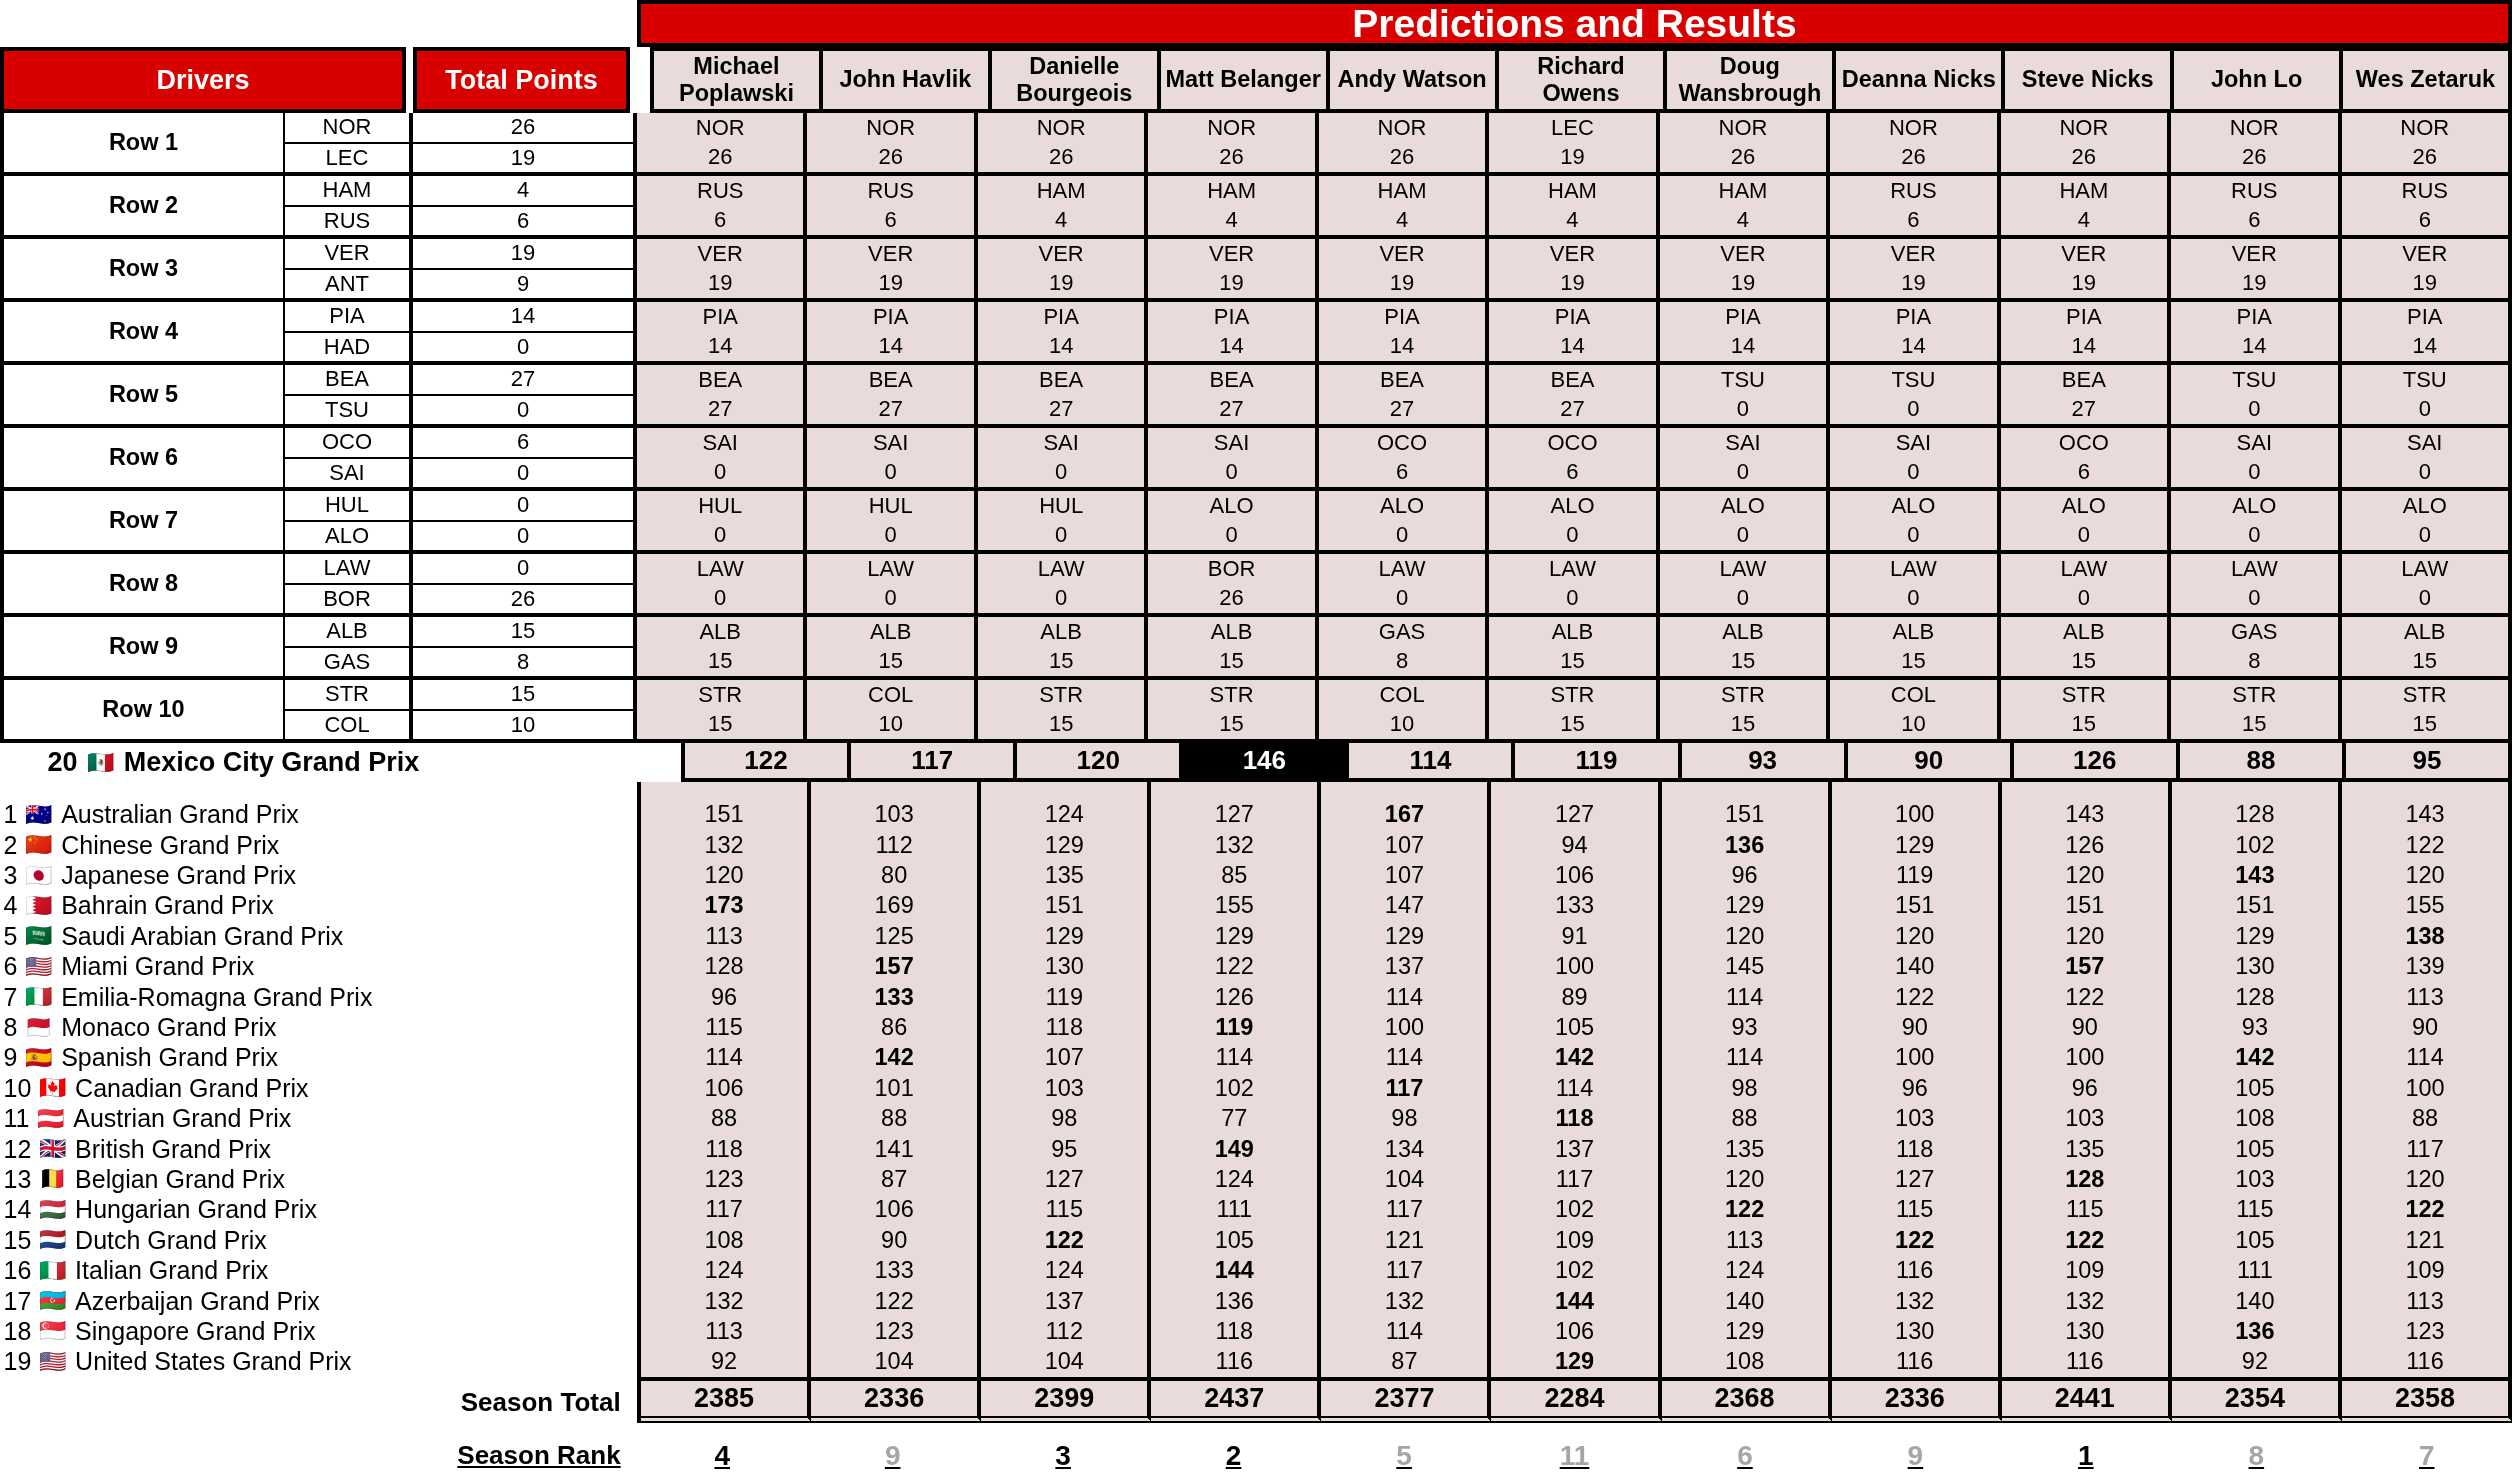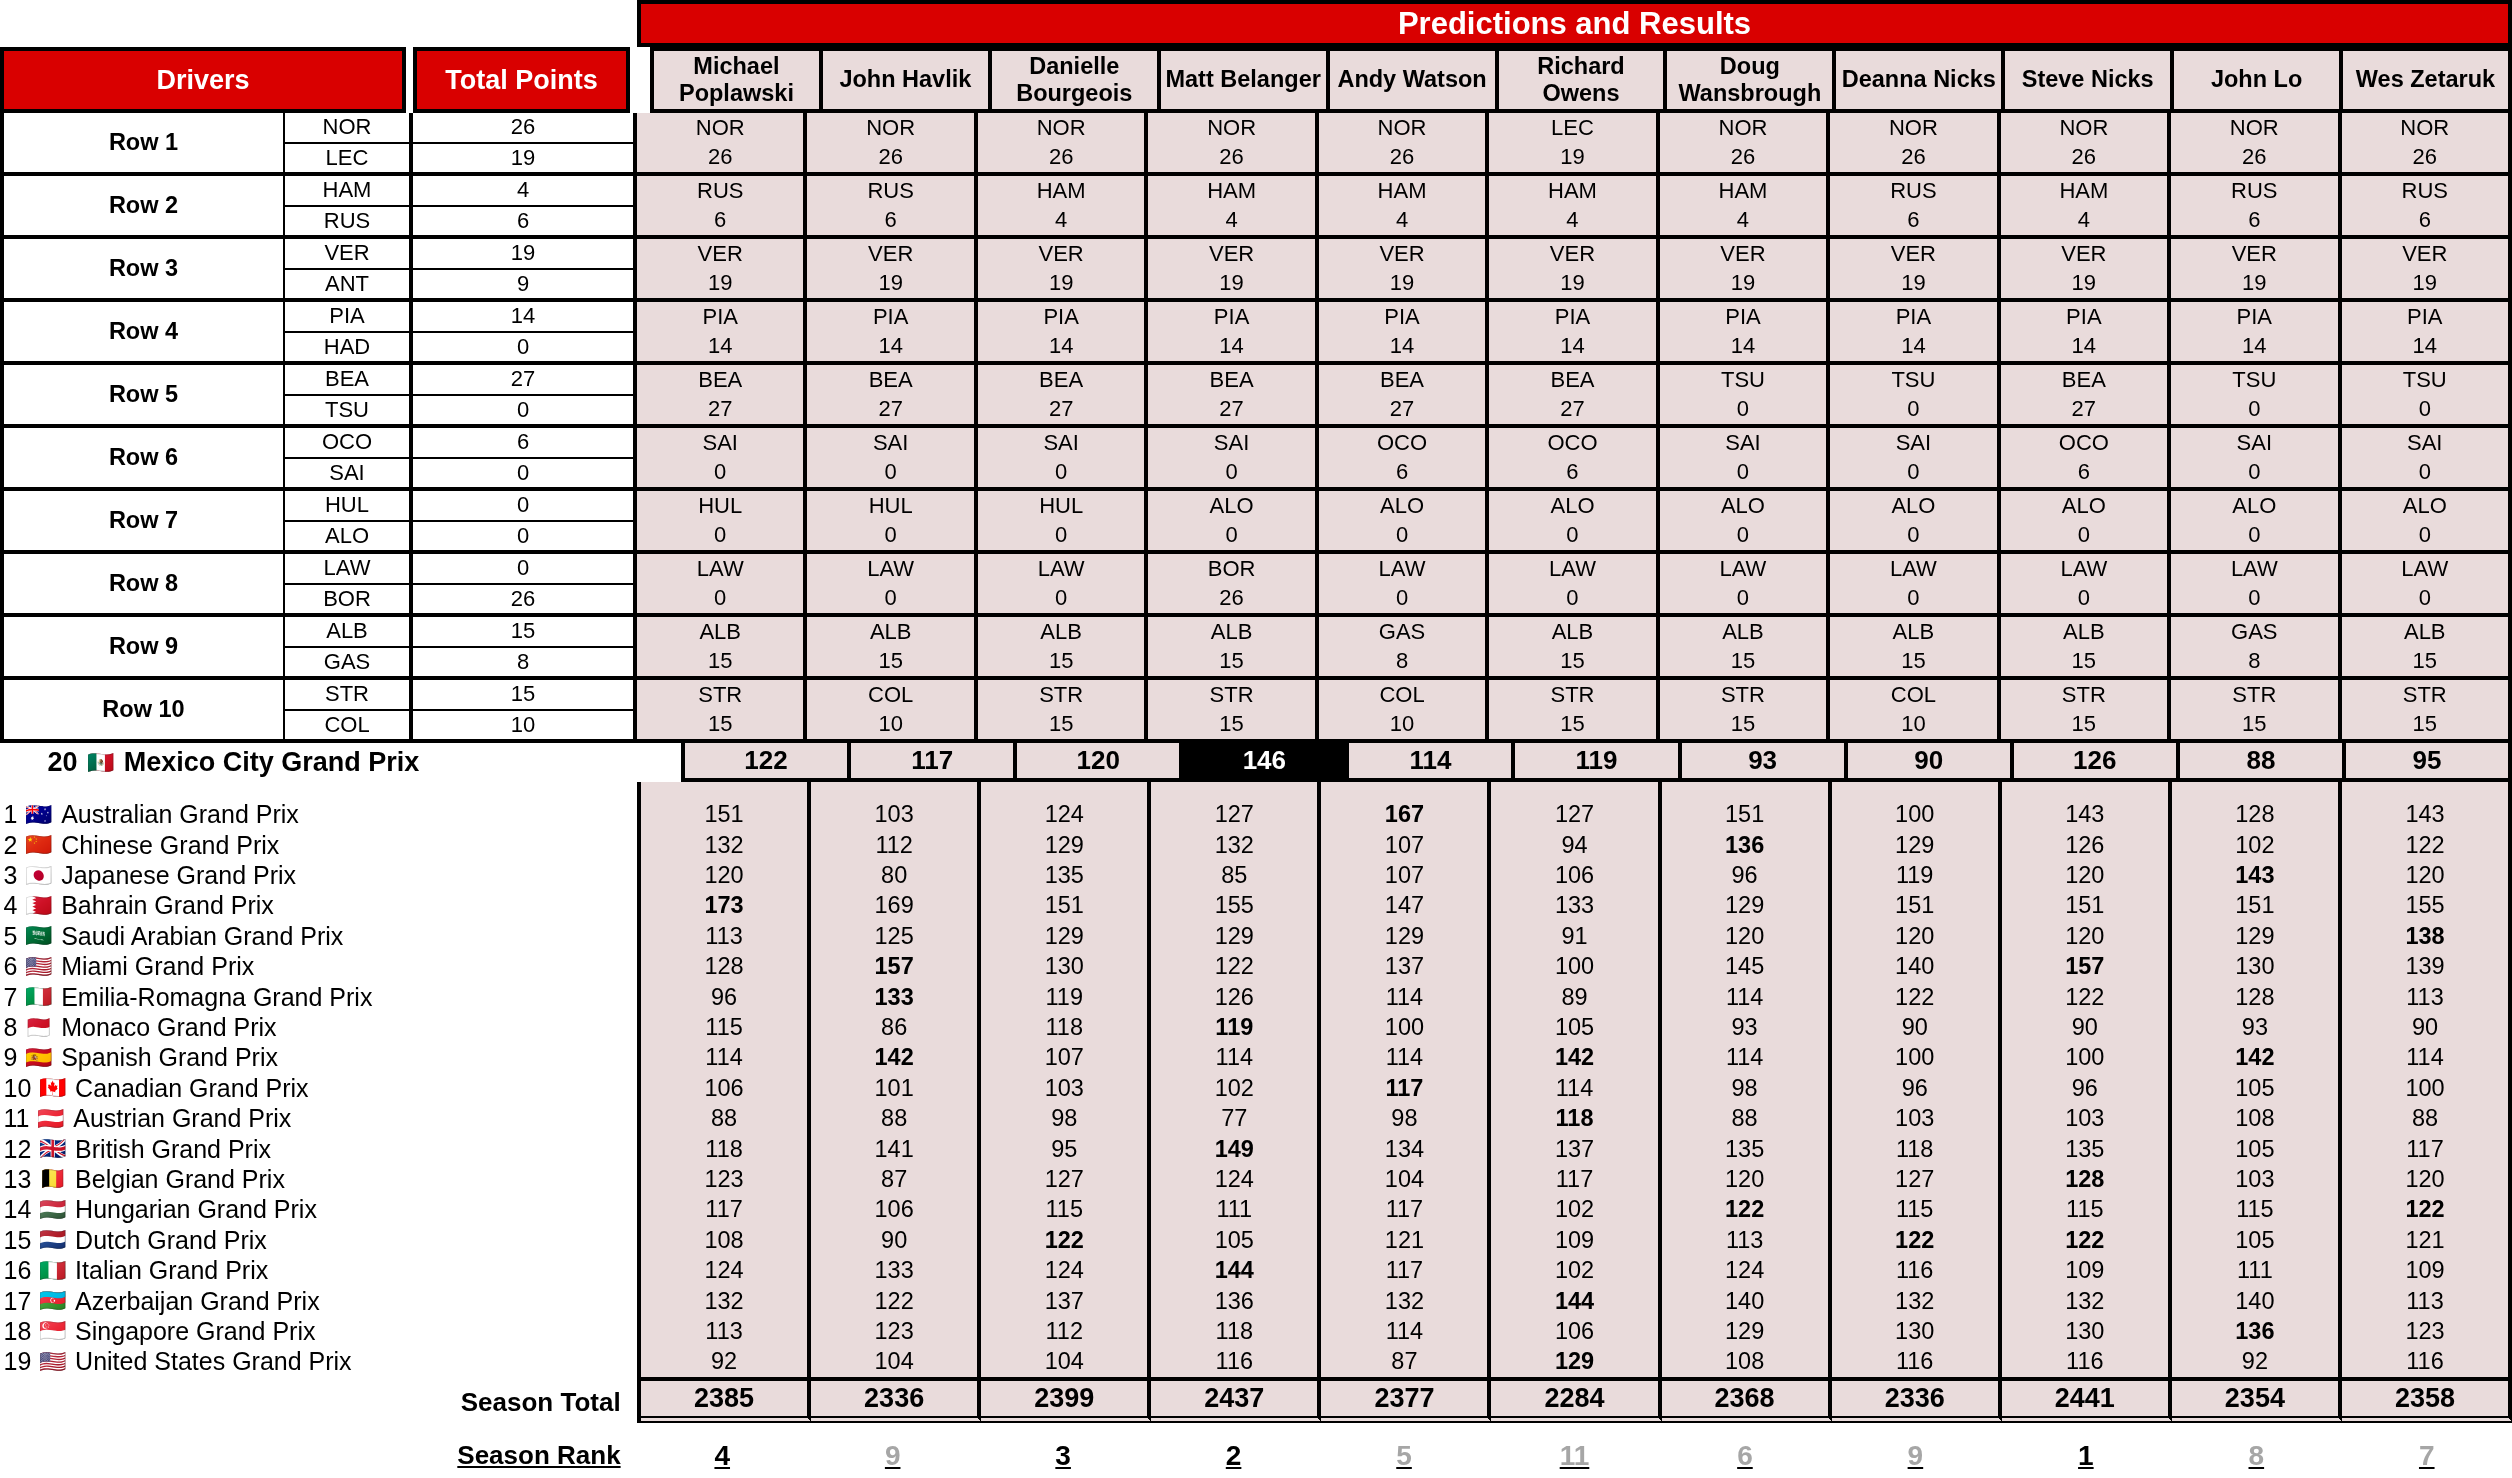--- a/index.html
+++ b/index.html
@@ -4,21 +4,21 @@
 <style>
   * { box-sizing: border-box; margin: 0; padding: 0; }
   html,body { background:#fff; }
   body { font-family: "Liberation Sans", sans-serif; }
   .app { width:2512px; height:1478px; position:relative; color:#000; background:#fff; overflow:hidden; }
 
   
   .banner-row { display:flex; height:47px; }
   .banner-spacer { width:637px; }
   .banner { flex:1; background:var(--red,#D90000); border:4.1px solid #000; color:#fff;
-            font-weight:700; font-size:31px; display:flex; align-items:center; justify-content:center; }
+            font-weight:700; font-size:39px; display:flex; align-items:center; justify-content:center; }
 
   
   .header-row { display:flex; height:66px; }
   .hdr-box { background:var(--red,#D90000); border:4.1px solid #000; color:#fff; font-weight:700;
              font-size:27px; display:flex; align-items:center; justify-content:center; }
   .hdr-drivers { width:406px; margin-right:7px; }
   .hdr-points  { width:217px; margin-right:20px; }
   .pred-region { flex:1; display:flex; border-left:4.1px solid #000; }
   .pred-hdr { flex:1; background:var(--pink,#E9DBDB); border-top:4.1px solid #000; border-bottom:4.1px solid #000;
               border-right:4.1px solid #000; display:flex; align-items:center; justify-content:center;

